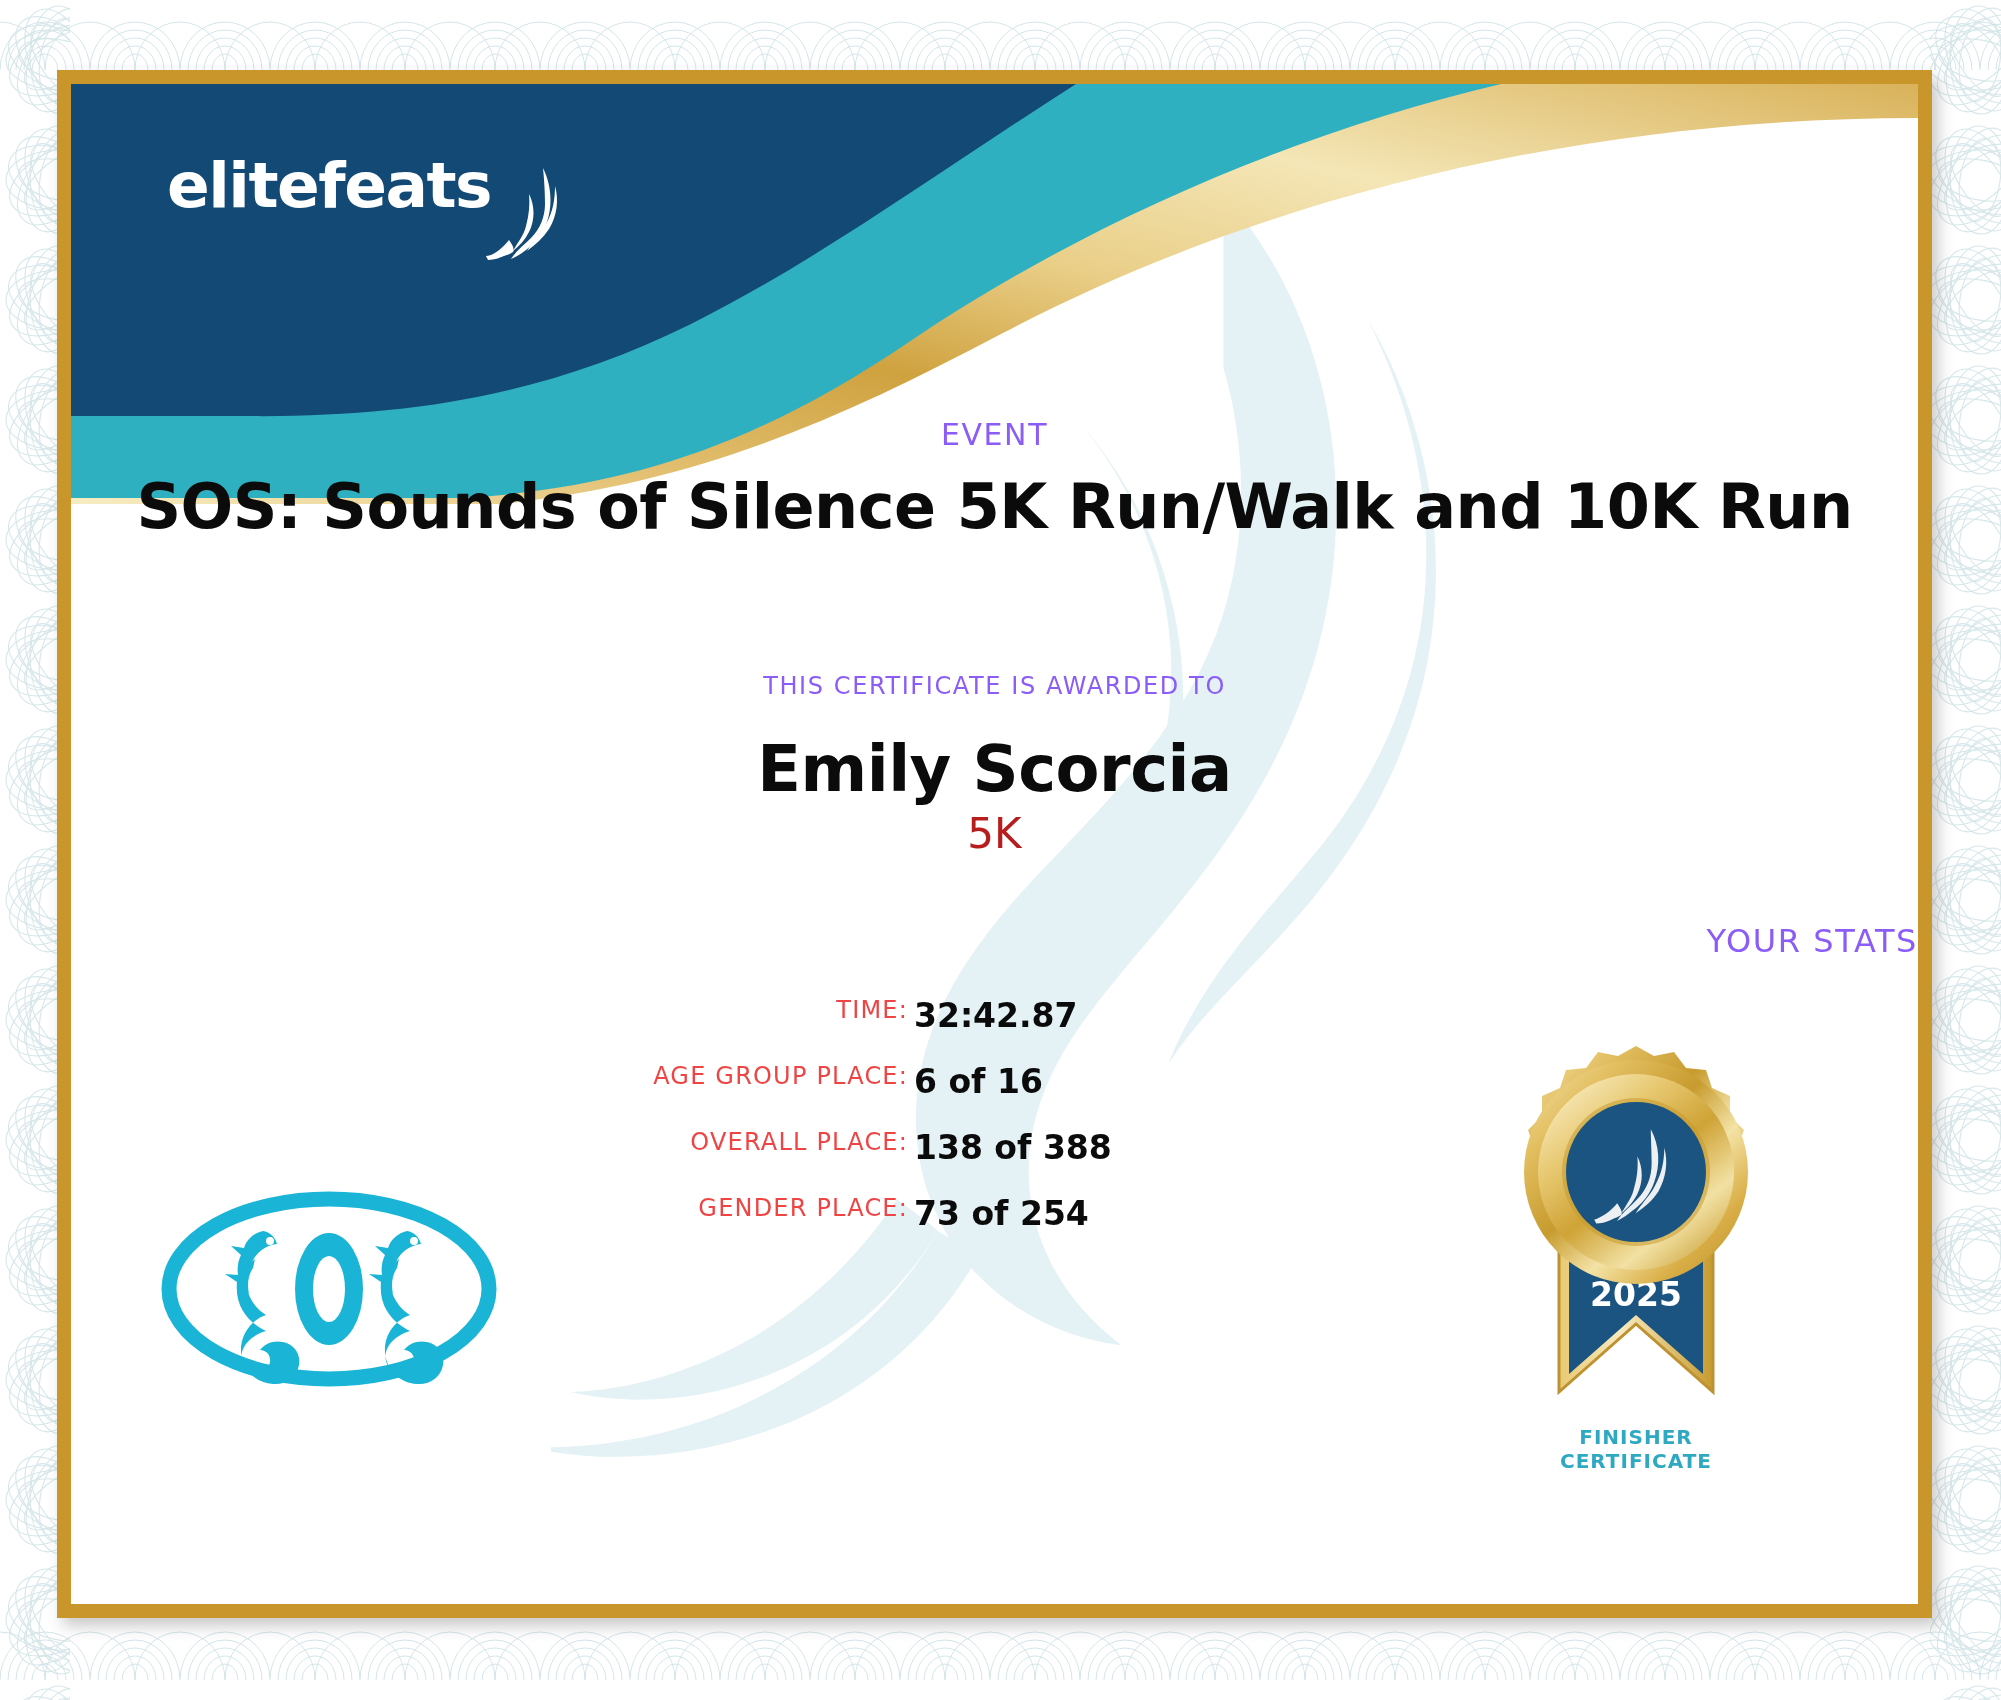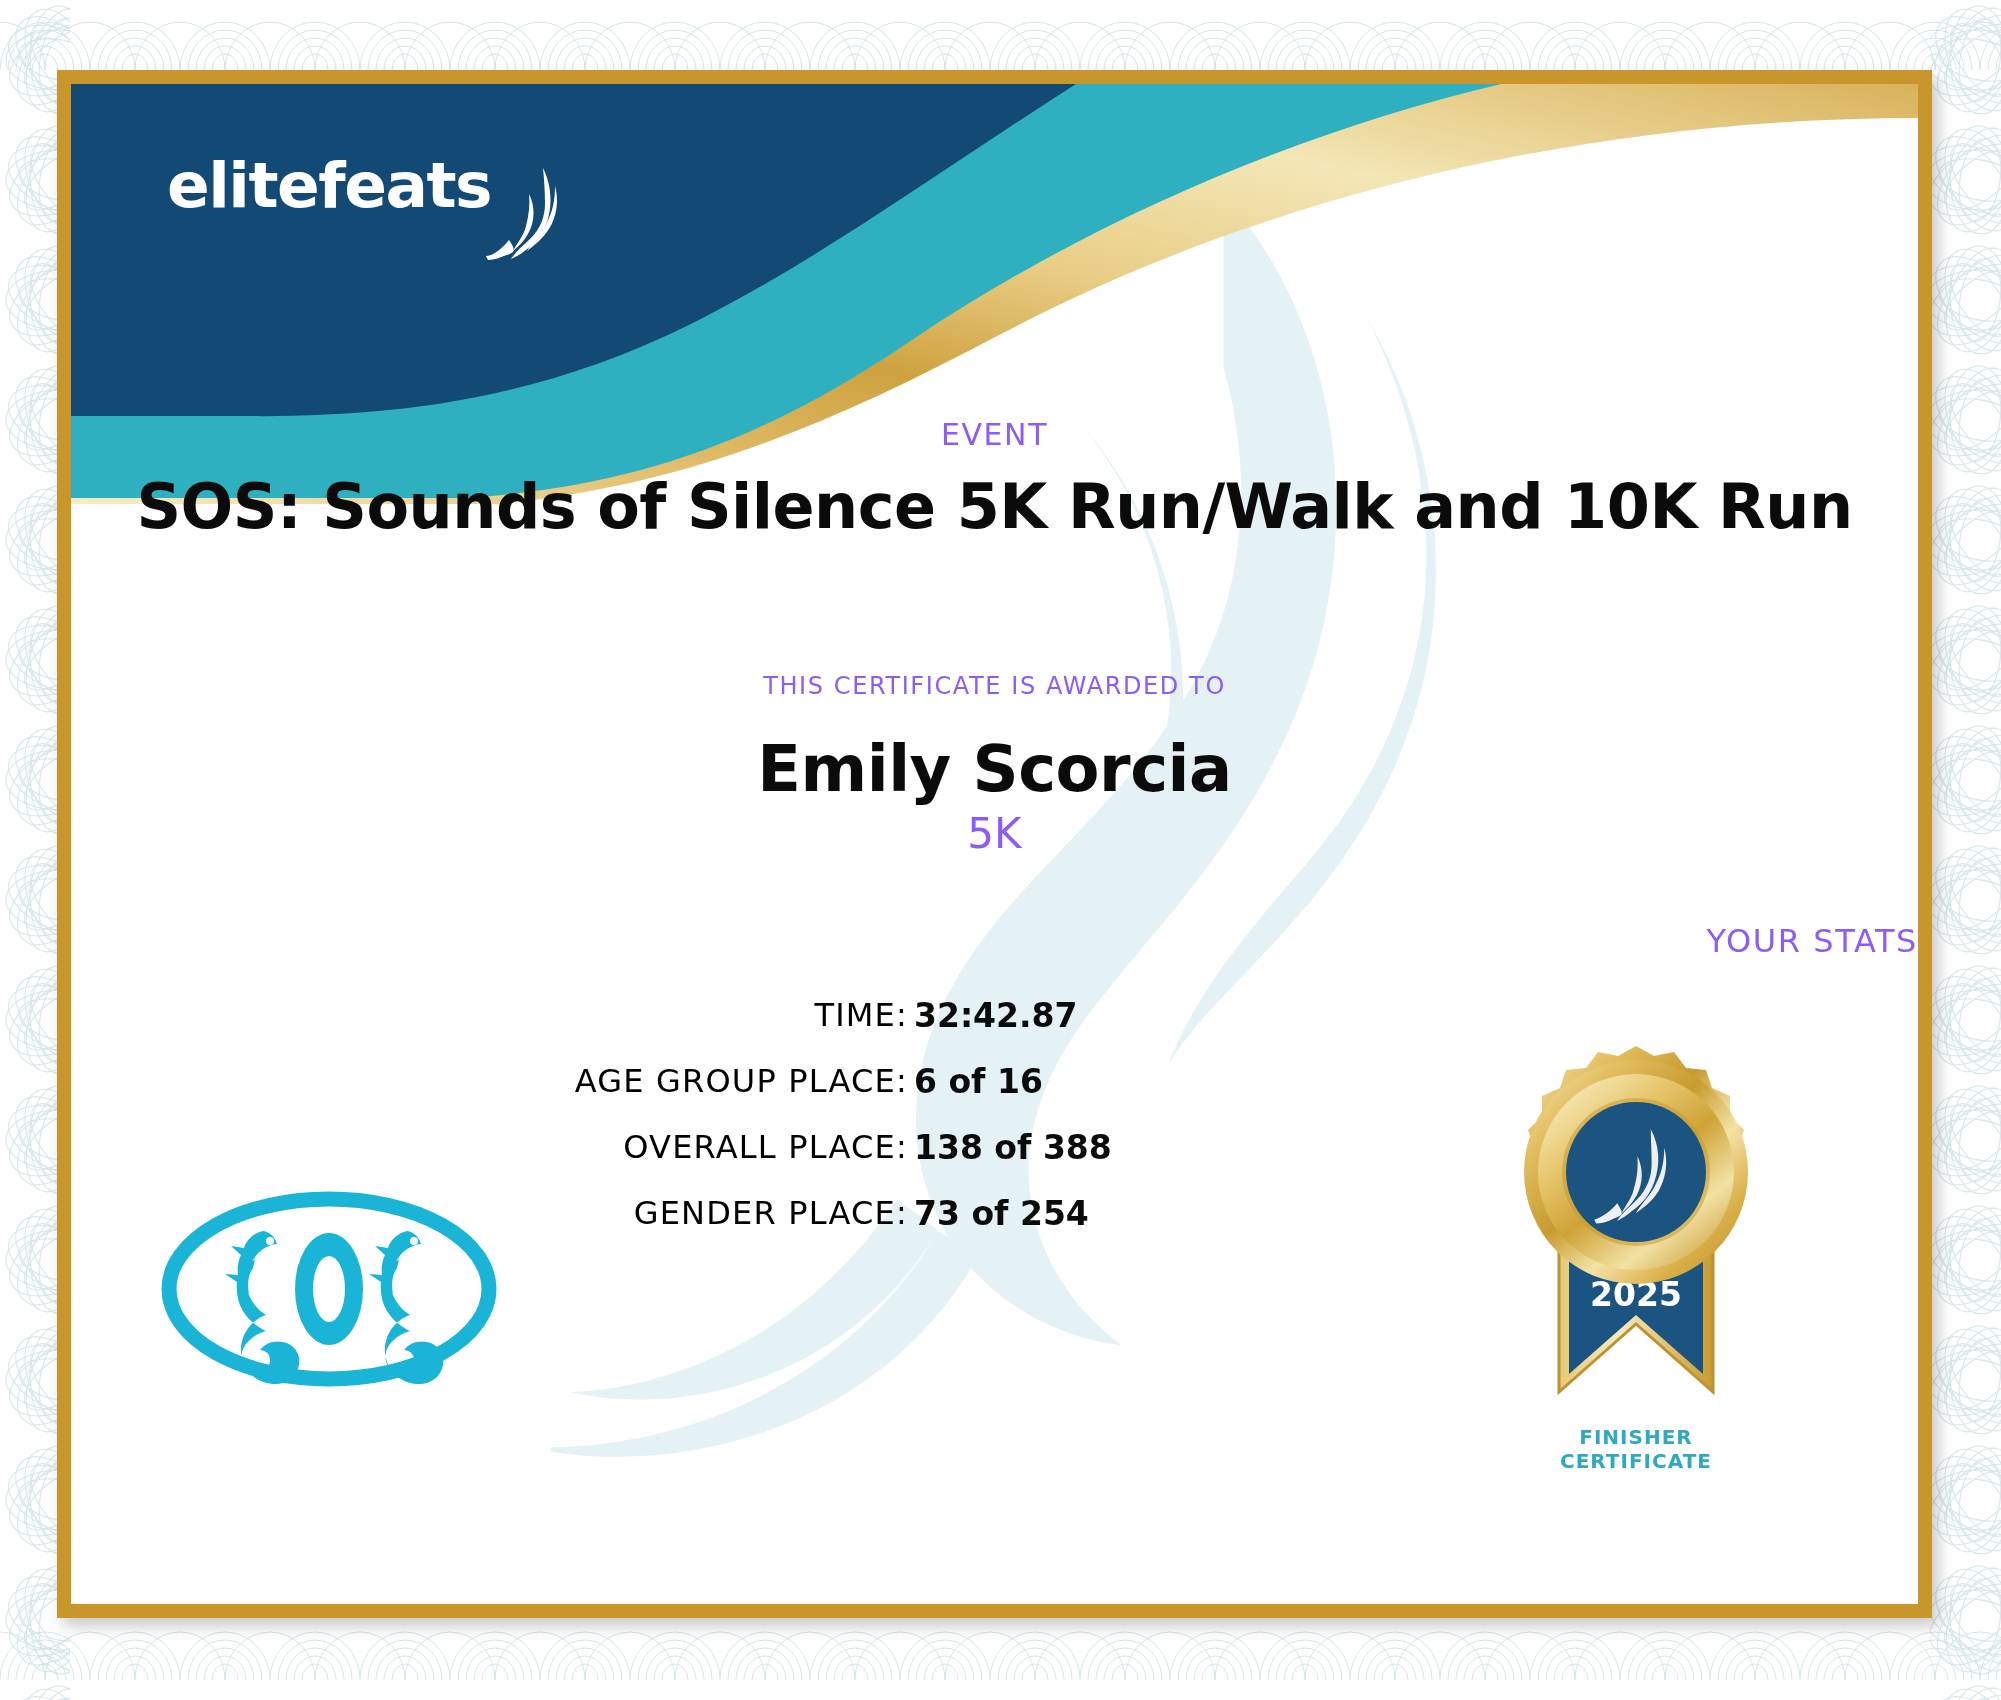--- a/index.html
+++ b/index.html
@@ -159,21 +159,21 @@
 
   .recipient-division {
     position: absolute;
     left: 0;
     top: 725px;
     width: 1847px;
     text-align: center;
     font-family: "DejaVu Sans", sans-serif;
     font-weight: 400;
     font-size: 42px;
-    color: #8b5cf6;
+    color: #b91c1c;
   }
 
   .stats-label {
     position: absolute;
     left: 0;
     top: 838px;
     width: 1847px;
     font-size: 32px;
     text-align: right;
   }
@@ -189,24 +189,24 @@
     position: relative;
     height: 66px;
     width: 1847px;
   }
   .stat-key {
     position: absolute;
     right: 1010px;
     top: 0;
     white-space: nowrap;
     font-family: "DejaVu Sans", sans-serif;
-    font-size: 32px;
+    font-size: 24px;
     font-weight: 400;
     letter-spacing: 1.2px;
-    color: #000000;
+    color: #ef4444;
   }
   .stat-val {
     position: absolute;
     left: 843px;
     top: 0;
     white-space: nowrap;
     font-family: "DejaVu Sans", sans-serif;
     font-size: 33px;
     font-weight: bold;
     color: #0b0b0b;

